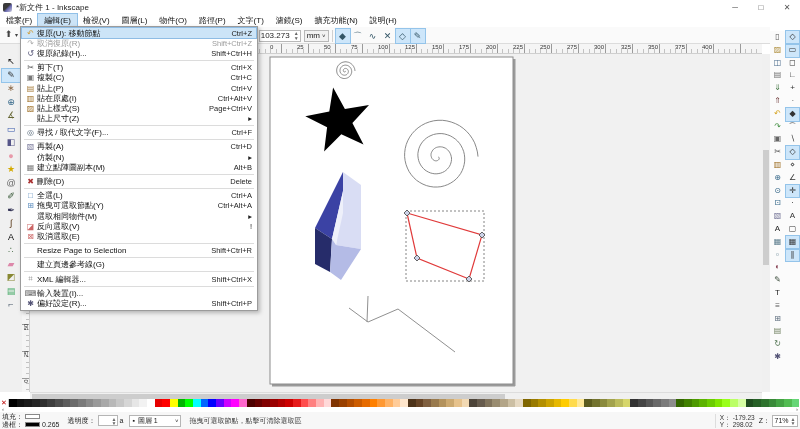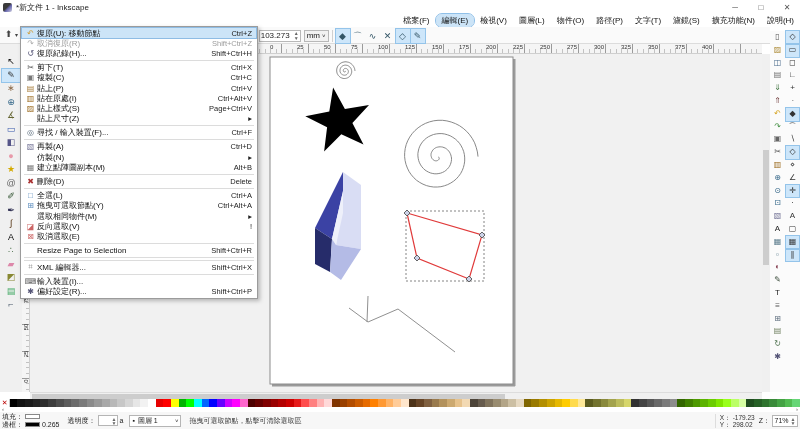--- a/index.html
+++ b/index.html
@@ -1,32 +1,32 @@
 <!DOCTYPE html>
 <html><head>
 <meta charset="utf-8">
 <style>
   * { margin:0; padding:0; box-sizing:border-box; }
   html,body { width:800px; height:429px; overflow:hidden;
     font-family:"Liberation Sans","DejaVu Sans",sans-serif; font-size:8px; color:#1a1a1a;
     background:#fff; position:relative; }
-  .abs { position:absolute;justify-content:flex-end; }
+  .abs { position:absolute; }
 
   
   #titlebar { left:0; top:0; width:800px; height:14px; background:#ffffff; display:flex; align-items:center; }
   #app-icon { width:9px; height:9px; margin:0 4px 0 3px; border-radius:2px;
     background:linear-gradient(135deg,#3a3a3a 45%,#6a6ab0 60%,#d0d0e0); }
   #win-title { font-size:8px; color:#222; }
   #win-controls { margin-left:auto; display:flex; }
   .win-btn { width:26px; height:13px; text-align:center; font-size:8px; color:#555; line-height:13px; }
 
   
   #menubar { left:0; top:14px; width:800px; height:13px; background:#fff; display:flex; align-items:stretch; }
   .menu-item { padding:0 6px; line-height:13px; font-size:8px; color:#111; }
-  .menu-item.active { background:#cce4f7; outline:1px solid #90c0e8;border-radius:6px; }
+  .menu-item.active { background:#cce4f7; outline:1px solid #90c0e8; }
 
   
   #toolcontrols { left:0; top:27px; width:770px; height:17px; background:#fafafa; border-bottom:1px solid #dcdcdc; }
   #tc-left { left:2px; top:1px; display:flex; align-items:center; color:#444; }
   #tc-group { left:163px; top:1px; height:15px; display:flex; align-items:center; gap:3px; }
   .tc-icon { font-size:9px; width:13px; height:13px; text-align:center; line-height:13px; }
   .tc-label { color:#555; font-size:8px; }
   .spin { width:42px; height:12px; border:1px solid #b8b8b8; background:#fff; font-size:8px;
     display:flex; align-items:center; padding:0 1px; }
   .spin .ud { margin-left:auto; font-size:5px; color:#666; line-height:5px; }
@@ -351,21 +351,21 @@
       <span class="sc">Page+Ctrl+V</span>
     </div>
     <div class="em-item">
       <span class="g"></span>
       <span>貼上尺寸(Z)</span>
       <span class="sc">▸</span>
     </div>
     <div class="em-sep"></div>
     <div class="em-item">
       <span class="g" style="color: rgb(85, 102, 119);">◎</span>
-      <span>尋找 / 輸入裝置(F)...</span>
+      <span>尋找 / 取代文字(F)...</span>
       <span class="sc">Ctrl+F</span>
     </div>
     <div class="em-sep"></div>
     <div class="em-item">
       <span class="g" style="color: rgb(119, 119, 153);">▧</span>
       <span>再製(A)</span>
       <span class="sc">Ctrl+D</span>
     </div>
     <div class="em-item">
       <span class="g"></span>
@@ -409,20 +409,25 @@
       <span>取消選取(E)</span>
       <span class="sc"></span>
     </div>
     <div class="em-sep"></div>
     <div class="em-item">
       <span class="g"></span>
       <span>Resize Page to Selection</span>
       <span class="sc">Shift+Ctrl+R</span>
     </div>
     <div class="em-sep"></div>
+    <div class="em-item">
+      <span class="g"></span>
+      <span>建立頁邊參考線(G)</span>
+      <span class="sc"></span>
+    </div>
     <div class="em-sep"></div>
     <div class="em-item">
       <span class="g" style="color: rgb(119, 119, 119);">⌗</span>
       <span>XML 編輯器...</span>
       <span class="sc">Shift+Ctrl+X</span>
     </div>
     <div class="em-sep"></div>
     <div class="em-item">
       <span class="g" style="color: rgb(85, 85, 85);">⌨</span>
       <span>輸入裝置(I)...</span>

